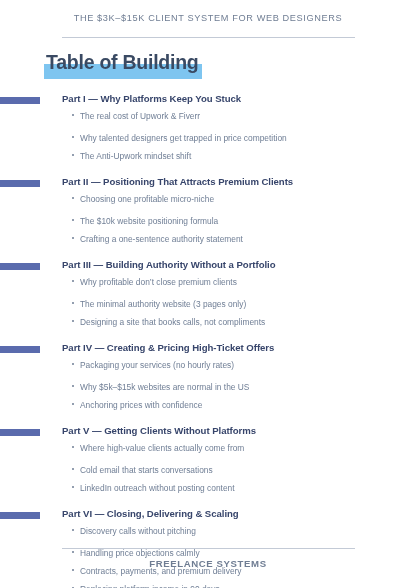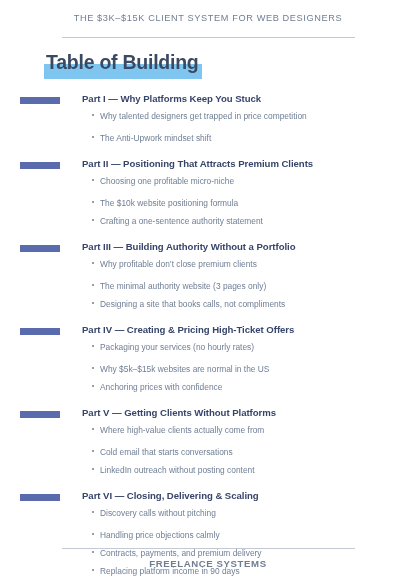--- a/index.html
+++ b/index.html
@@ -77,21 +77,20 @@
   
   .content {
     position: absolute;
     left: 0;
     top: 92px;
     width: 416px;
   }
 
   .part {
     position: relative;
-    margin-left: 20px;
   }
 
   .part-head-row {
     position: relative;
     height: 15px;
   }
   .part-bar {
     position: absolute;
     left: 0;
     top: 5px;
@@ -182,20 +181,21 @@
     <span class="title-text">Table of Building</span>
   </div>
 
   <div class="content">
       <div class="part">
         <div class="part-head-row">
           <span class="part-bar"></span>
           <span class="part-title">Part I — Why Platforms Keep You Stuck</span>
         </div>
         <ul class="bullets">
+          <li class="bullet"><span class="dot"></span><span class="txt">The real cost of Upwork &amp; Fiverr</span></li>
           <li class="bullet"><span class="dot"></span><span class="txt">Why talented designers get trapped in price competition</span></li>
           <li class="bullet"><span class="dot"></span><span class="txt">The Anti-Upwork mindset shift</span></li>
         </ul>
       </div>
       <div class="part-gap"></div>
       <div class="part">
         <div class="part-head-row">
           <span class="part-bar"></span>
           <span class="part-title">Part II — Positioning That Attracts Premium Clients</span>
         </div>

